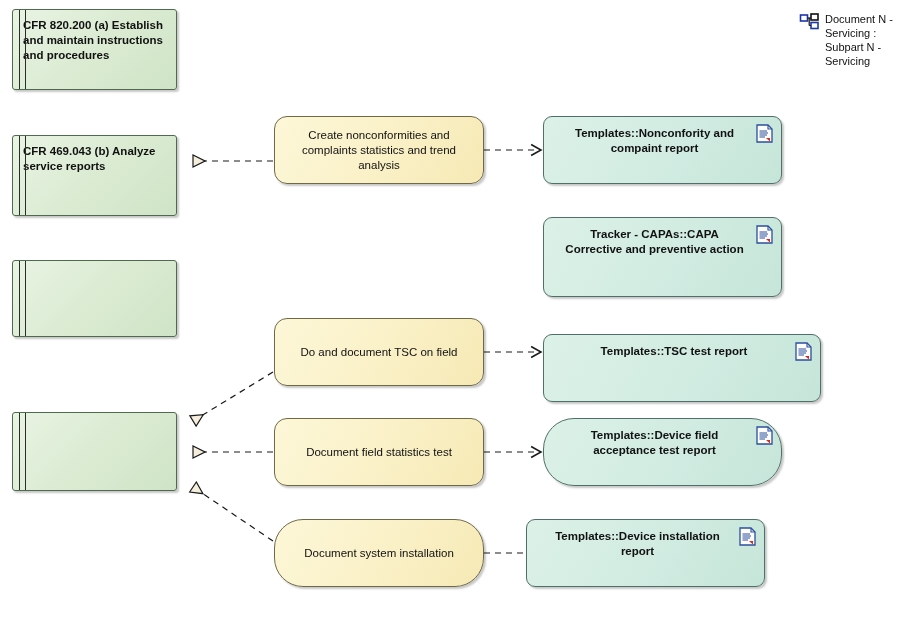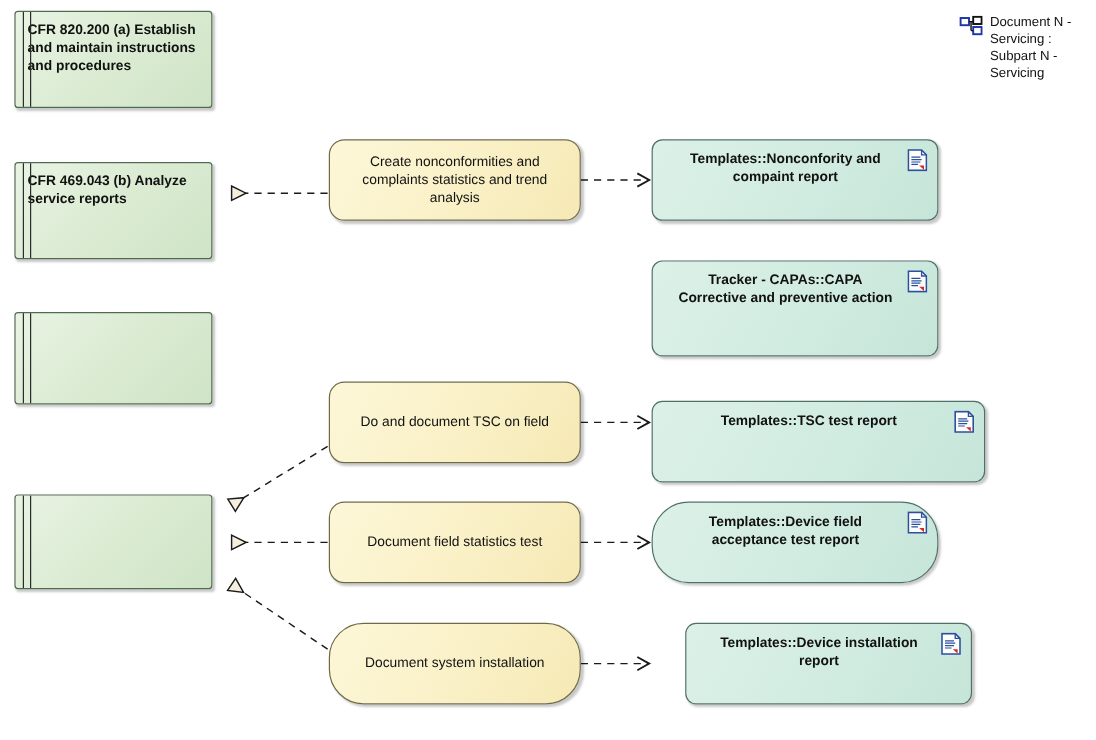--- a/index.html
+++ b/index.html
@@ -274,21 +274,21 @@
           <line x1="3.5" y1="7" x2="11" y2="7"></line>
           <line x1="3.5" y1="9" x2="12" y2="9"></line>
           <line x1="3.5" y1="11" x2="11" y2="11"></line>
           <line x1="3.5" y1="13" x2="9" y2="13"></line>
         </g>
         <path d="M10,14 L14,14 L14,17.5 Z" fill="#d92b1c"></path>
       </svg>
     </span>
   </div>
 
-  <div class="node doc" style="left:571px; top:519px; width:239px; height:68px;">
+  <div class="node doc" style="left:526px; top:519px; width:239px; height:68px;">
     <span class="doc-label">Templates::Device installation report</span>
     <span class="doc-icon">
       <svg viewBox="0 0 17 19" width="17" height="19">
         <path d="M1,1 H12 L16,5 V18 H1 Z" fill="#fdfdfd" stroke="#2c4f9e" stroke-width="1.3"></path>
         <path d="M12,1 V5 H16" fill="none" stroke="#2c4f9e" stroke-width="1.1"></path>
         <g stroke="#2c4f9e" stroke-width="1">
           <line x1="3.5" y1="7" x2="11" y2="7"></line>
           <line x1="3.5" y1="9" x2="12" y2="9"></line>
           <line x1="3.5" y1="11" x2="11" y2="11"></line>
           <line x1="3.5" y1="13" x2="9" y2="13"></line>

